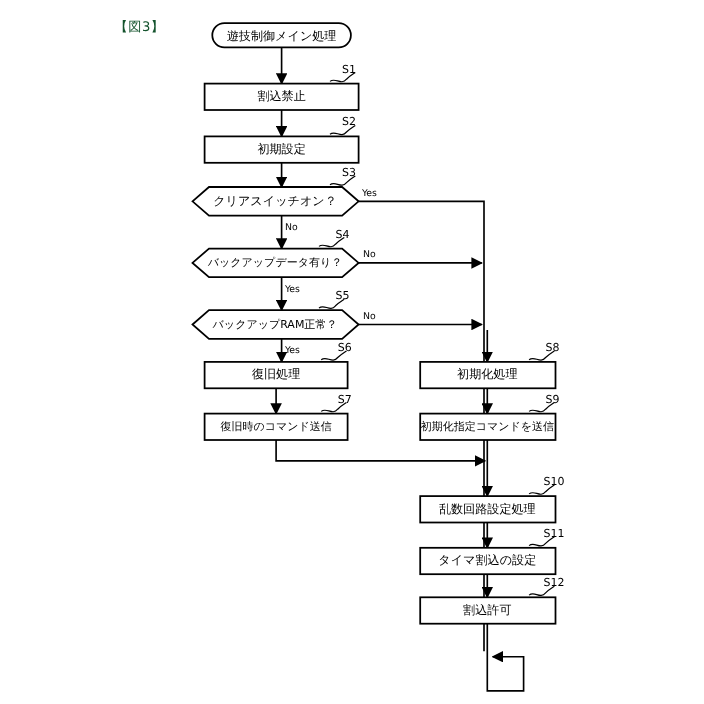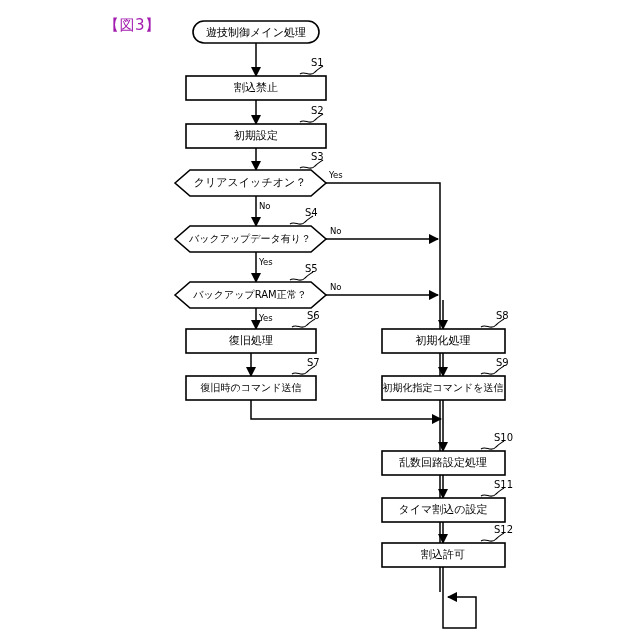--- a/index.html
+++ b/index.html
@@ -19,24 +19,24 @@
     position: absolute;
     left: 0;
     top: 0;
     width: 640px;
     height: 640px;
   }
   .fig-label {
     position: absolute;
     left: 104px;
     top: 16px;
-    font-size: 15px;
+    font-size: 12px;
     letter-spacing: 0.5px;
     white-space: nowrap;
-    color: #a21caf;
+    color: #14532d;
   }
   svg.flow {
     position: absolute;
     left: 0;
     top: 0;
     width: 640px;
     height: 640px;
   }
   .node-text {
     font-family: "DejaVu Sans", "Liberation Sans", sans-serif;

